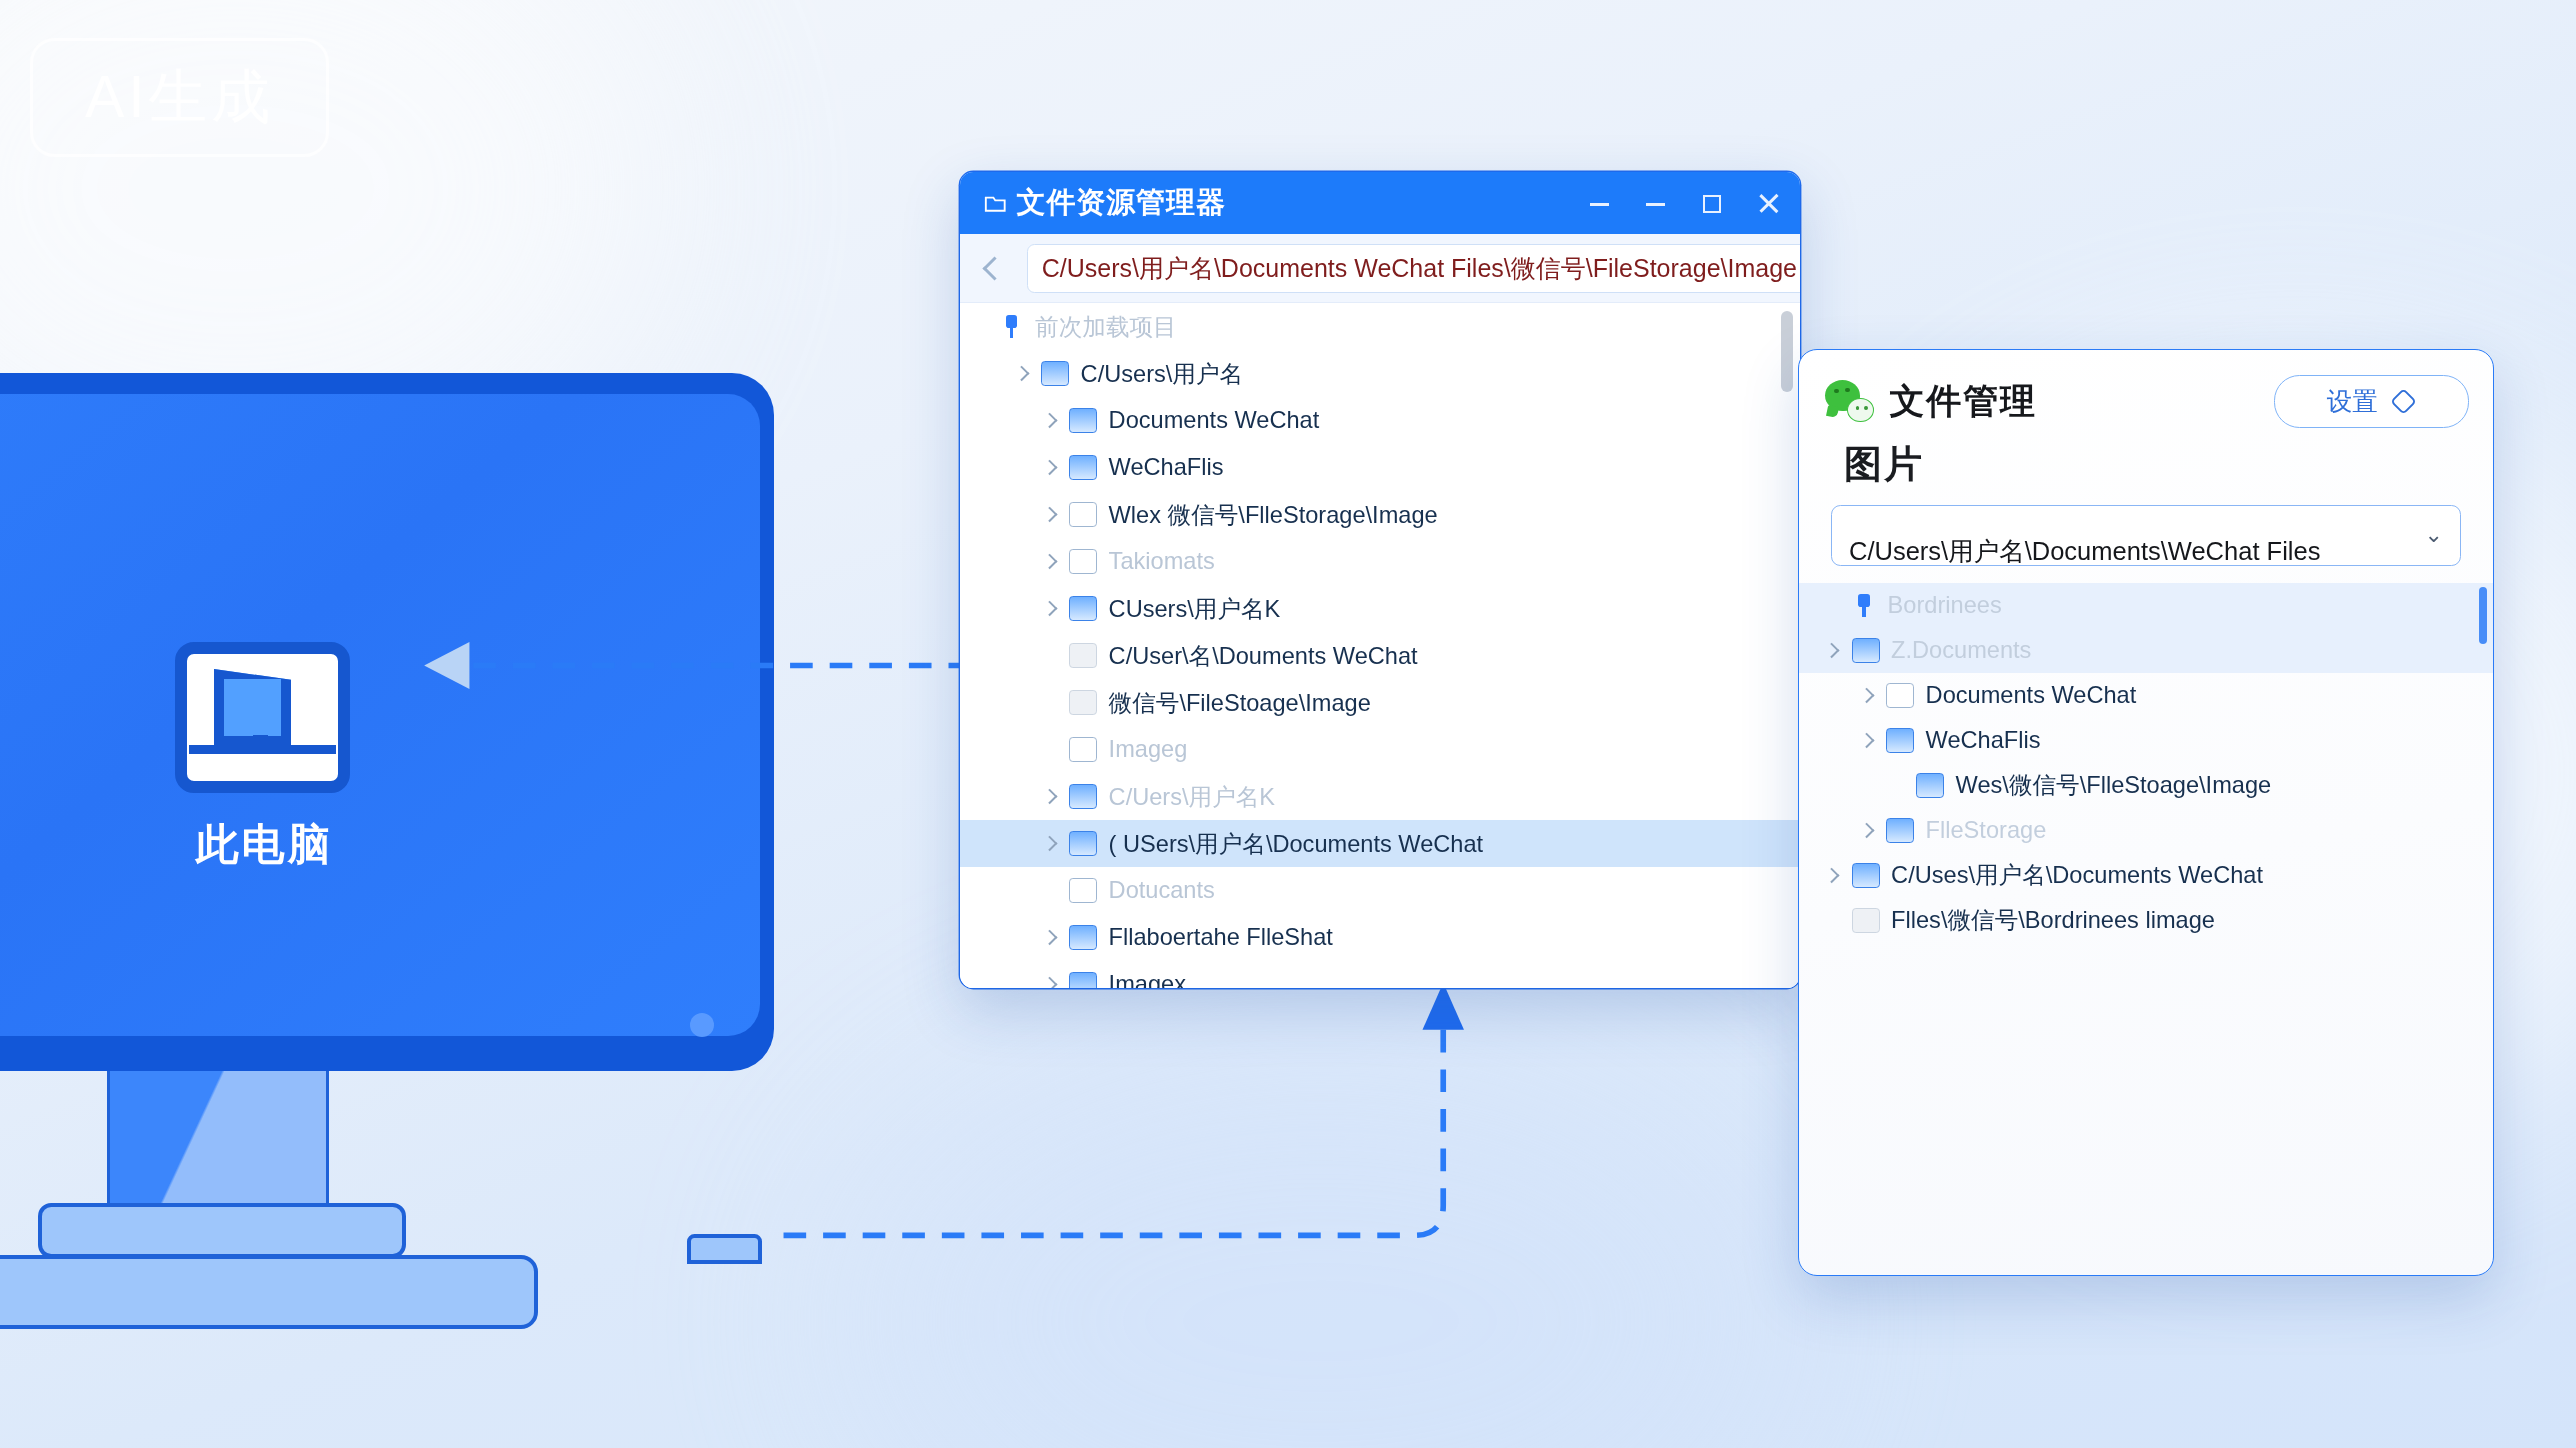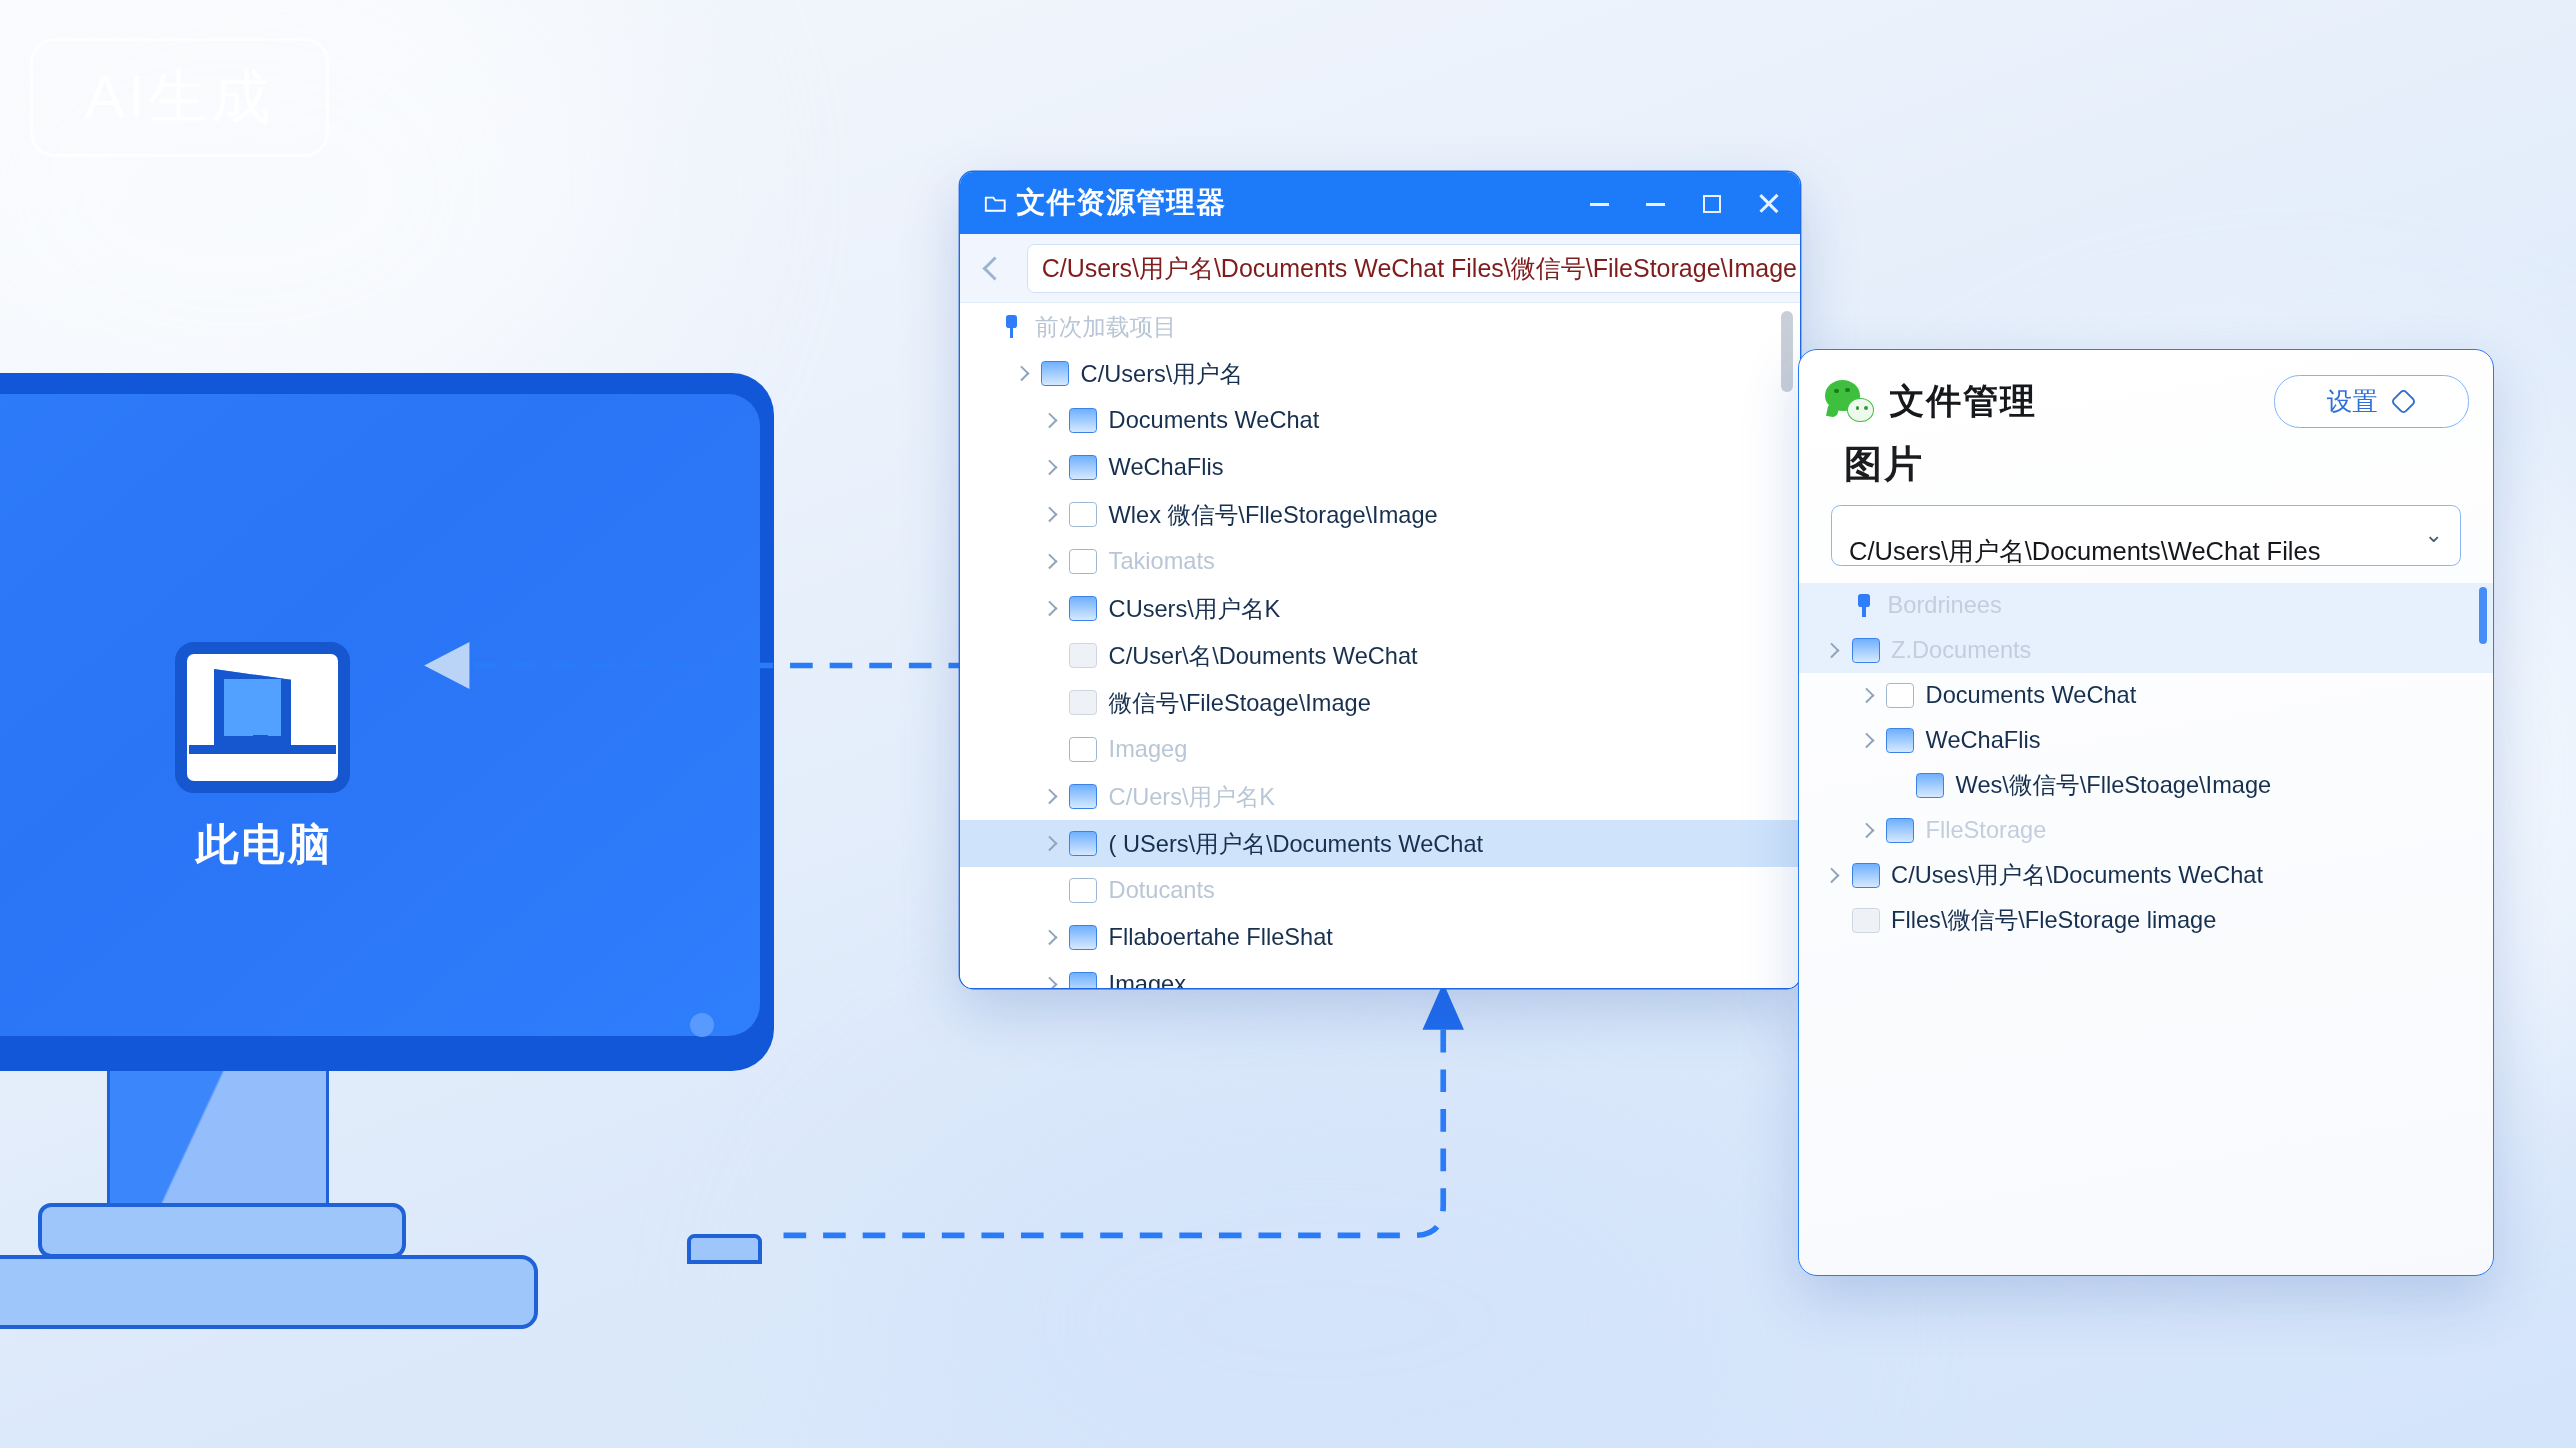--- a/index.html
+++ b/index.html
@@ -400,18 +400,18 @@
           <span>FlleStorage</span>
         </div>
         <div class="wrow" style="padding-left: 24.5px;">
           <span class="chev on"></span>
           <span class="fold blue"></span>
           <span>C/Uses\用户名\Documents WeChat</span>
         </div>
         <div class="wrow" style="padding-left: 24.5px;">
           <span class="chev"></span>
           <span class="fold grey"></span>
-          <span>Flles\微信号\FleStorage limage</span>
+          <span>Flles\微信号\Bordrinees limage</span>
         </div>
       </div>
   </div>
 </div>
 
 
 </body></html>

